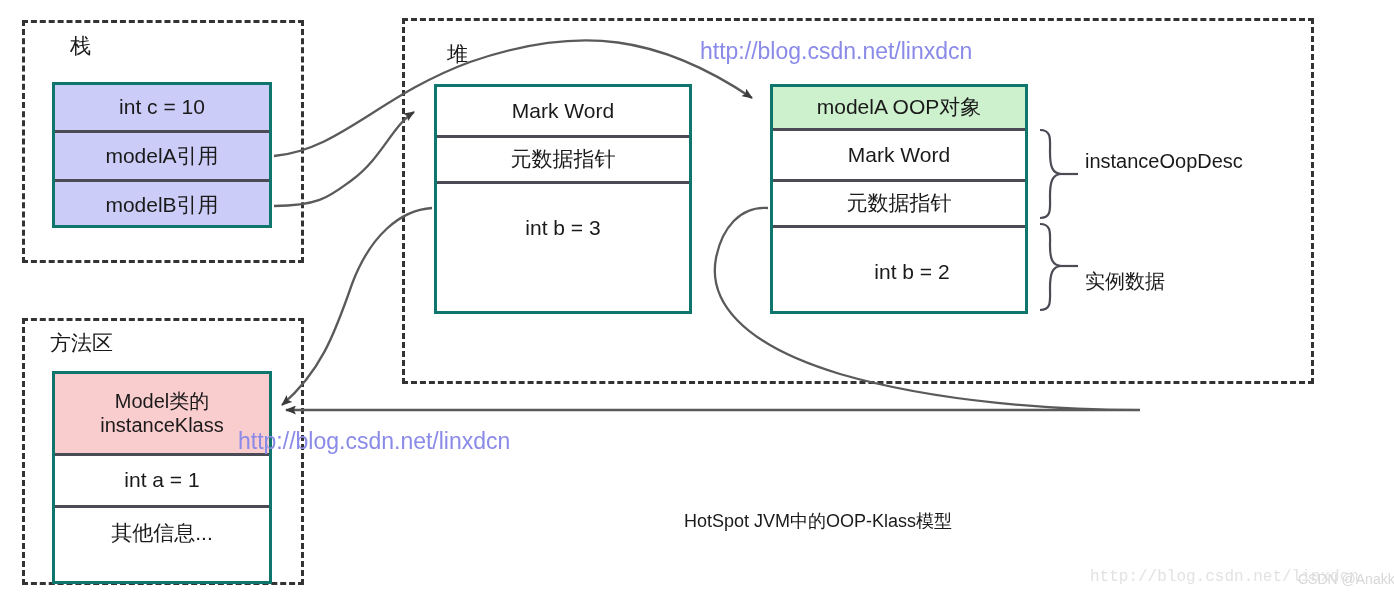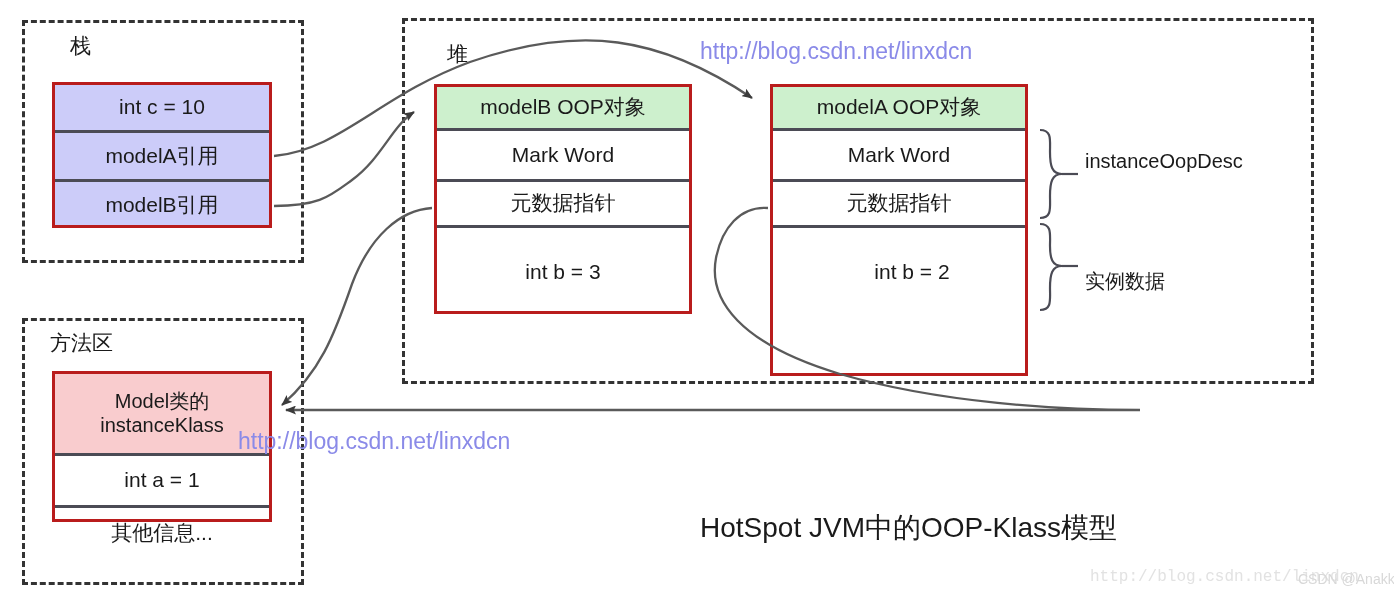--- a/index.html
+++ b/index.html
@@ -24,21 +24,21 @@
   }
   .region-label {
     position: absolute;
     font-size: 21px;
     color: #1a1a1a;
     white-space: nowrap;
   }
   .tbl {
     position: absolute;
     box-sizing: border-box;
-    border: 3px solid #b91c1c;
+    border: 3px solid #0f766e;
     background: #ffffff;
     z-index: 3;
   }
   .row {
     box-sizing: border-box;
     border-bottom: 3px solid #4b4b55;
     display: flex;
     align-items: center;
     justify-content: center;
     text-align: center;
@@ -53,24 +53,23 @@
   .annot {
     position: absolute;
     font-size: 20px;
     color: #1a1a1a;
     line-height: 1.35;
     white-space: nowrap;
     text-align: left;
   }
   .caption {
     position: absolute;
-    font-size: 28px;
+    font-size: 18px;
     color: #1a1a1a;
     white-space: nowrap;
-    margin-left: 16px;
   }
   .watermark {
     position: absolute;
     color: #8a8ae8;
     font-size: 23px;
     white-space: nowrap;
     z-index: 6;
   }
   .watermark.faint {
     color: #e2e2e2;
@@ -104,44 +103,43 @@
   <div class="tbl" style="left:52px; top:82px; width:220px; height:146px; background:#ccccf9;">
     <div class="row" style="height:48px;">int c = 10</div>
     <div class="row" style="height:49px;text-align:center;">modelA引用</div>
     <div class="row last" style="height:46px;">modelB引用</div>
   </div>
 
   <div class="region" style="left:402px; top:18px; width:912px; height:366px;"></div>
   <div class="region-label" style="left:447px; top:40px;">堆</div>
 
   <div class="tbl" style="left:434px; top:84px; width:258px; height:230px;">
-    <div class="row" style="height:44px; background:#cdf0cd;">modelB OOP对象</div>
     <div class="row" style="height:51px;">Mark Word</div>
     <div class="row" style="height:46px;">元数据指针</div>
     <div class="row last" style="height:89px;">int b = 3</div>
   </div>
 
-  <div class="tbl" style="left:770px; top:84px; width:258px; height:292px;">
+  <div class="tbl" style="left:770px; top:84px; width:258px; height:230px;">
     <div class="row" style="height:44px; background:#cdf0cd;">modelA OOP对象</div>
     <div class="row" style="height:51px;">Mark Word</div>
     <div class="row" style="height:46px;">元数据指针</div>
     <div class="row last" style="height:89px;margin-left:26px;">int b = 2</div>
   </div>
 
   <div class="annot" style="left:1085px; top:148px;">
     <div>instanceOopDesc</div>
   </div>
   <div class="annot" style="left:1085px; top:268px;">
     <div>实例数据</div>
   </div>
 
   <div class="region" style="left:22px; top:318px; width:282px; height:267px;"></div>
   <div class="region-label" style="left:50px; top:329px;">方法区</div>
 
-  <div class="tbl" style="left:52px; top:371px; width:220px; height:151px;">
+  <div class="tbl" style="left:52px; top:371px; width:220px; height:213px;">
     <div class="row two-line" style="height:82px; background:#f9ccce; flex-direction:column;">
       <span>Model类的</span>
       <span>instanceKlass</span>
     </div>
     <div class="row" style="height:52px;">int a = 1</div>
     <div class="row last" style="height:50px;">其他信息...</div>
   </div>
 
   <svg class="overlay" viewBox="0 0 1394 593">
     <defs>

